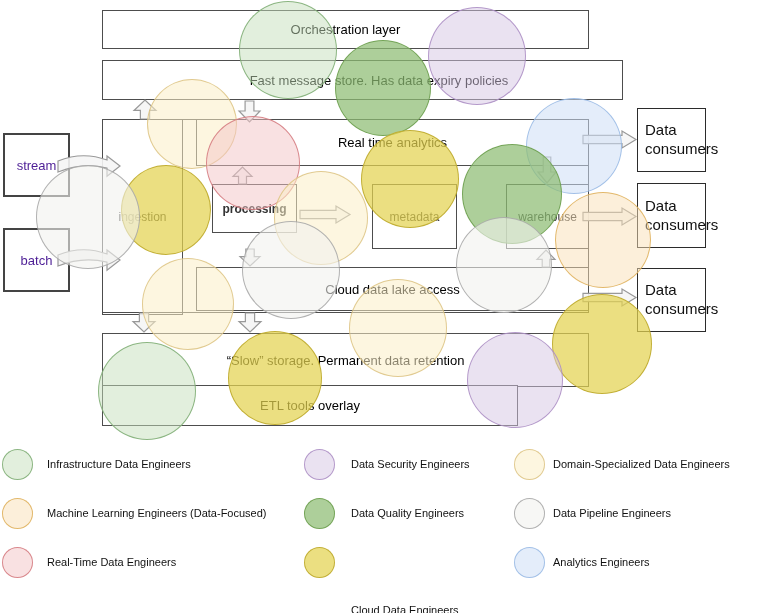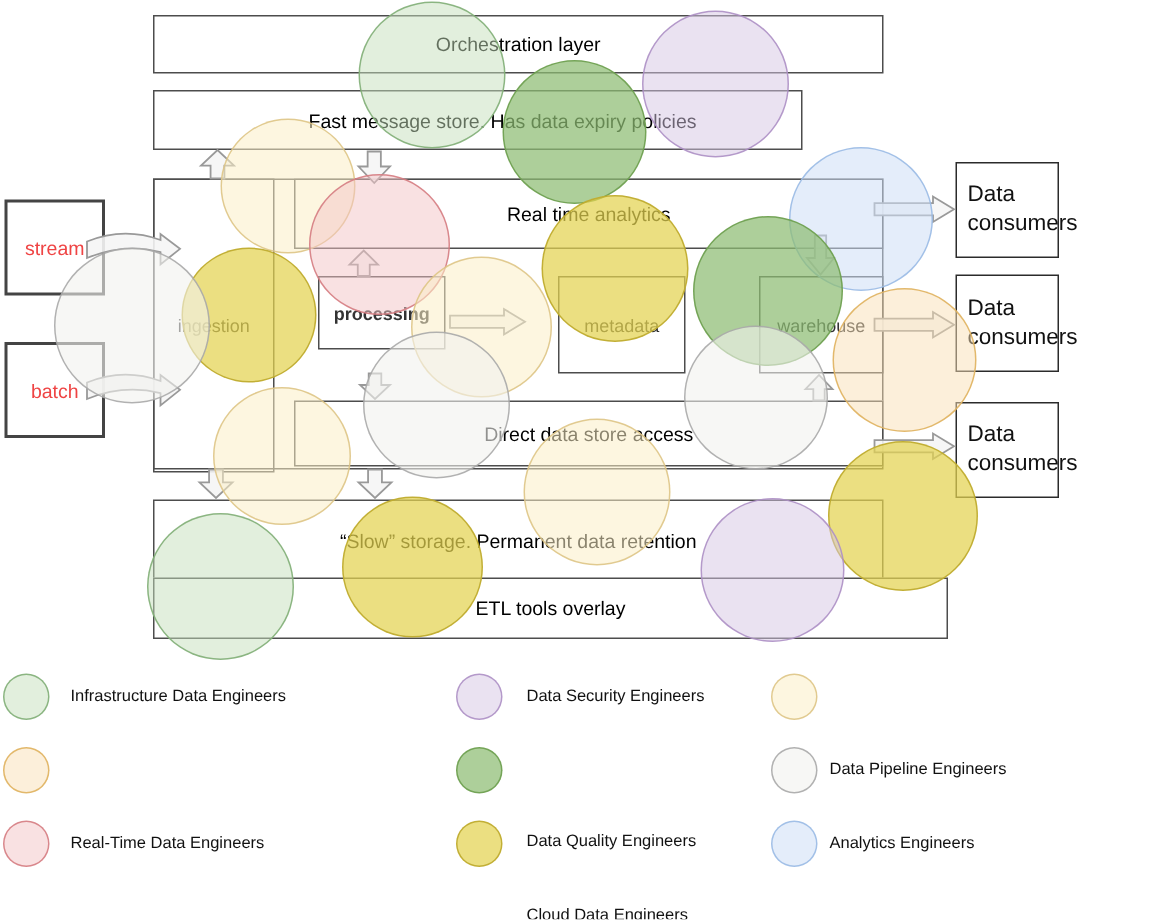--- a/index.html
+++ b/index.html
@@ -6,66 +6,66 @@
   #canvas{position:relative;width:768px;height:613px;background:#fff;overflow:hidden;
           font-family:"Liberation Sans", sans-serif;}
   .box{position:absolute;background:#fff;border:1.5px solid #4d4d4d;box-sizing:border-box;
        display:flex;align-items:center;justify-content:center;}
   .box .lbl{white-space:nowrap;}
   .box.banner .lbl{font-size:13px;color:#000;}
   .box.container{background:transparent;}
   .box.stage{background:transparent;}
   .box.stage .lbl{font-size:12px;color:#333;}
   .box.source{border:2px solid #444;}
-  .box.source .lbl{font-size:13px;color:#ef4444;}
+  .box.source .lbl{font-size:13px;color:#4c1d95;}
   .box.consumer{border:1.5px solid #2b2b2b;justify-content:flex-start;}
   .box.consumer .lbl{font-size:15px;color:#111;line-height:1.25;padding-left:7px;
                      white-space:normal;width:46px;}
   .circle{position:absolute;border-radius:50%;box-sizing:border-box;border:1.5px solid;}
   #arrow-layer{position:absolute;left:0;top:0;pointer-events:none;}
   #legend{position:absolute;left:0;top:0;width:768px;height:180px;}
   .legend-swatch{position:absolute;width:31px;height:31px;border-radius:50%;
                  box-sizing:border-box;border:1.5px solid;}
   .legend-label{position:absolute;font-size:11px;color:#111;white-space:nowrap;
                 transform:translateY(-50%);}
 </style>
 </head>
 <body>
 
 <div id="canvas">
   <div id="boxes">
       <div class="box banner" style="left: 102px; top: 10px; width: 487px; height: 39px;">
         <span class="lbl">Orchestration layer</span>
       </div>
-      <div class="box banner" style="left: 102px; top: 60px; width: 433px; height: 40px; padding-left: 33px;">
+      <div class="box banner" style="left: 102px; top: 60px; width: 521px; height: 40px; padding-left: 33px;">
         <span class="lbl">Fast message store. Has data expiry policies</span>
       </div>
       <div class="box container" style="left: 102px; top: 119px; width: 487px; height: 194px;"></div>
       <div class="box stage" style="left: 102px; top: 119px; width: 81px; height: 196px;">
         <span class="lbl">ingestion</span>
       </div>
       <div class="box banner" style="left: 196px; top: 119px; width: 393px; height: 47px;">
         <span class="lbl">Real time analytics</span>
       </div>
       <div class="box stage" style="left: 212px; top: 184px; width: 85px; height: 49px; font-weight: bold;">
         <span class="lbl">processing</span>
       </div>
       <div class="box stage" style="left: 372px; top: 184px; width: 85px; height: 65px;">
         <span class="lbl">metadata</span>
       </div>
       <div class="box stage" style="left: 506px; top: 184px; width: 83px; height: 65px;">
         <span class="lbl">warehouse</span>
       </div>
       <div class="box banner" style="left: 196px; top: 267px; width: 393px; height: 44px;">
-        <span class="lbl">Direct data store access</span>
+        <span class="lbl">Cloud data lake access</span>
       </div>
       <div class="box banner" style="left: 102px; top: 333px; width: 487px; height: 54px;">
         <span class="lbl">“Slow” storage. Permanent data retention</span>
       </div>
-      <div class="box banner" style="left: 102px; top: 385px; width: 530px; height: 41px;">
+      <div class="box banner" style="left: 102px; top: 385px; width: 416px; height: 41px;">
         <span class="lbl">ETL tools overlay</span>
       </div>
       <div class="box source" style="left: 3px; top: 133px; width: 67px; height: 64px;">
         <span class="lbl">stream</span>
       </div>
       <div class="box source" style="left: 3px; top: 228px; width: 67px; height: 64px;">
         <span class="lbl">batch</span>
       </div>
       <div class="box consumer" style="left: 637px; top: 108px; width: 69px; height: 64px;">
         <span class="lbl">Data consumers</span>
@@ -112,27 +112,29 @@
       <div class="circle" style="left: 349px; top: 279px; width: 98px; height: 98px; background: rgba(251, 238, 198, 0.55); border-color: rgba(220, 195, 130, 0.85);"></div>
       <div class="circle" style="left: 552px; top: 294px; width: 100px; height: 100px; background: rgba(227, 210, 80, 0.72); border-color: rgba(190, 170, 45, 0.9);"></div>
       <div class="circle" style="left: 228px; top: 331px; width: 94px; height: 94px; background: rgba(227, 210, 80, 0.72); border-color: rgba(190, 170, 45, 0.9);"></div>
       <div class="circle" style="left: 467px; top: 332px; width: 96px; height: 96px; background: rgba(214, 197, 227, 0.5); border-color: rgba(170, 140, 195, 0.85);"></div>
       <div class="circle" style="left: 98px; top: 342px; width: 98px; height: 98px; background: rgba(197, 224, 187, 0.5); border-color: rgba(130, 175, 120, 0.9);"></div>
     </div>
   <div id="legend">
       <div class="legend-swatch" style="left: 2px; top: 449px; background: rgba(197, 224, 187, 0.5); border-color: rgba(130, 175, 120, 0.9);"></div>
       <div class="legend-label" style="left: 47px; top: 464px;">Infrastructure Data Engineers</div>
       <div class="legend-swatch" style="left: 2px; top: 498px; background: rgba(250, 224, 182, 0.5); border-color: rgba(224, 178, 95, 0.9);"></div>
+      <div class="legend-label" style="left: 47px; top: 513px;">Machine Learning Engineers (Data-Focused)</div>
       <div class="legend-swatch" style="left: 2px; top: 547px; background: rgba(244, 195, 198, 0.5); border-color: rgba(212, 120, 125, 0.85);"></div>
       <div class="legend-label" style="left: 47px; top: 562px;">Real-Time Data Engineers</div>
       <div class="legend-swatch" style="left: 304px; top: 449px; background: rgba(214, 197, 227, 0.5); border-color: rgba(170, 140, 195, 0.85);"></div>
       <div class="legend-label" style="left: 351px; top: 464px;">Data Security Engineers</div>
       <div class="legend-swatch" style="left: 304px; top: 498px; background: rgba(141, 188, 115, 0.72); border-color: rgba(110, 160, 80, 0.9);"></div>
-      <div class="legend-label" style="left: 351px; top: 513px; margin-top: 48px;">Data Quality Engineers</div>
+      <div class="legend-label" style="left: 351px; top: 513px;">Data Quality Engineers</div>
       <div class="legend-swatch" style="left: 304px; top: 547px; background: rgba(227, 210, 80, 0.72); border-color: rgba(190, 170, 45, 0.9);"></div>
       <div class="legend-label" style="left: 351px; top: 562px; margin-top: 48px;">Cloud Data Engineers</div>
       <div class="legend-swatch" style="left: 514px; top: 449px; background: rgba(251, 238, 198, 0.55); border-color: rgba(220, 195, 130, 0.85);"></div>
+      <div class="legend-label" style="left: 553px; top: 464px;">Domain-Specialized Data Engineers</div>
       <div class="legend-swatch" style="left: 514px; top: 498px; background: rgba(242, 242, 239, 0.6); border-color: rgba(160, 160, 160, 0.8);"></div>
       <div class="legend-label" style="left: 553px; top: 513px;">Data Pipeline Engineers</div>
       <div class="legend-swatch" style="left: 514px; top: 547px; background: rgba(205, 223, 245, 0.55); border-color: rgba(150, 185, 228, 0.85);"></div>
       <div class="legend-label" style="left: 553px; top: 562px;">Analytics Engineers</div>
     </div>
 </div>
 
 </body></html>

